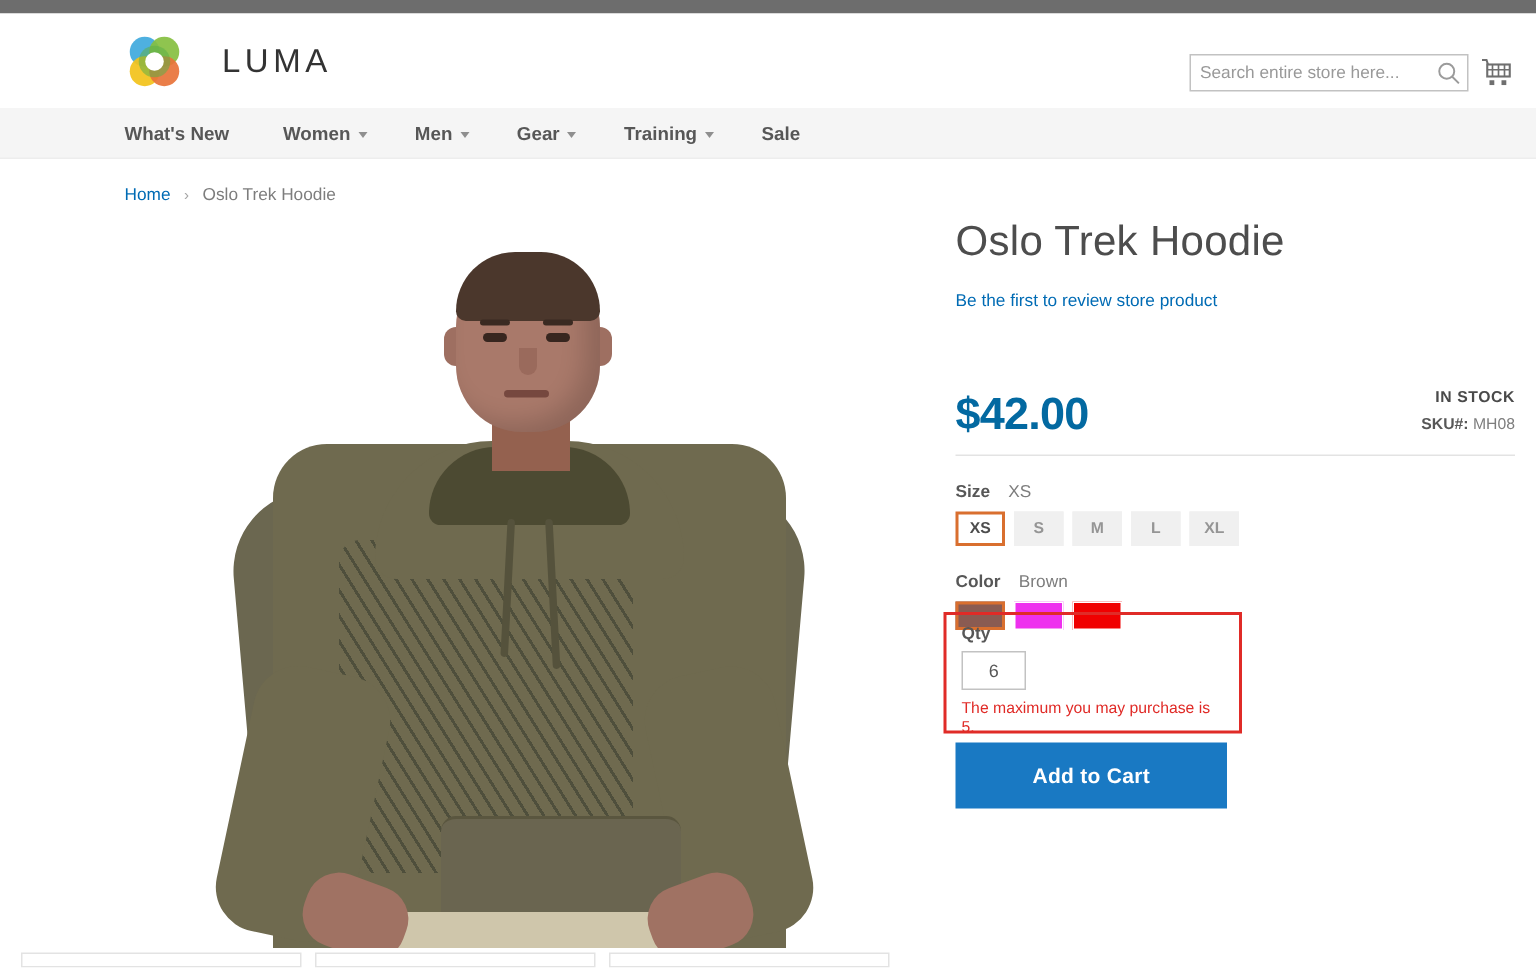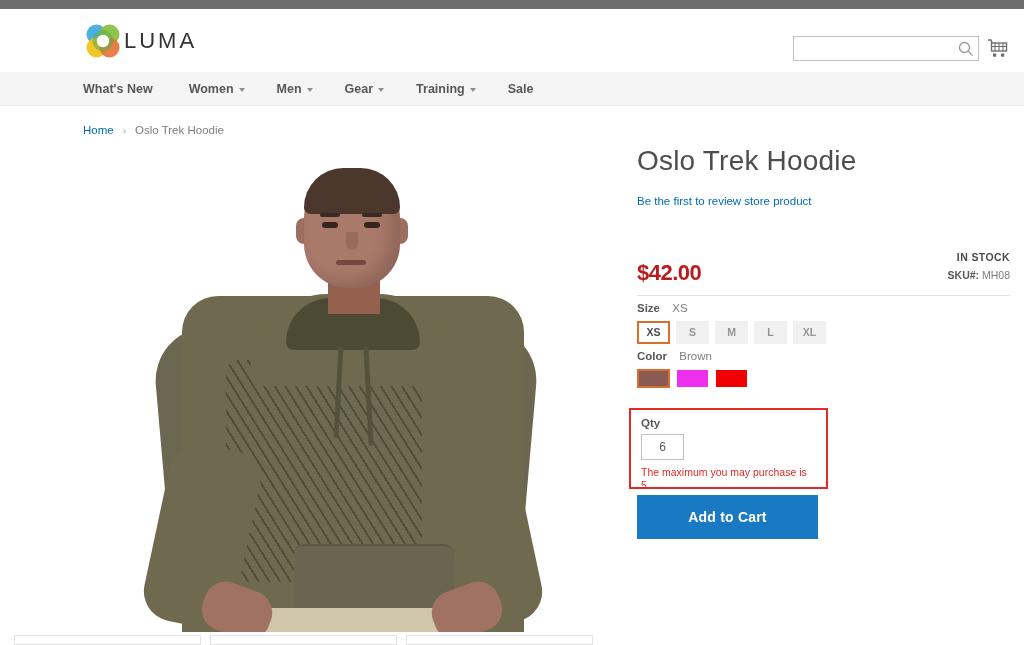--- a/index.html
+++ b/index.html
@@ -19,21 +19,21 @@
     background:#6d6d6d;
   }
 
   
   .header{
     position:absolute; left:0; top:9px; width:1024px; height:63px;
     background:#ffffff;
   }
   .logo-wrap{
     position:absolute; left:83px; top:12px;
-    display:flex; align-items:center; gap:1px;
+    display:flex; align-items:center; gap:25px;
   }
   .logo-mark{ width:40px; height:40px; position:relative; }
   .logo-text{
     font-size:22px; letter-spacing:3px; color:#333; font-weight:400;
   }
 
   .search-wrap{
     position:absolute; left:793px; top:27px;
     width:186px; height:25px;
     border:1px solid #c2c2c2; background:#fff;
@@ -190,30 +190,30 @@
     margin:0 0 14px 0; letter-spacing:.2px;
   }
   .p-review{
     font-size:11.5px; color:#006bb4; text-decoration:none; cursor:pointer;
     display:inline-block; margin-bottom:9px;
   }
   .price-row{
     display:flex; align-items:flex-end; justify-content:space-between;
     padding-bottom:9px; border-bottom:1px solid #e3e3e3;
   }
-  .price{ font-size:22px; font-weight:bold; color:#b91c1c; letter-spacing:-.5px;margin-top:44px; }
+  .price{ font-size:30px; font-weight:bold; color:#0369a1; letter-spacing:-.5px;margin-top:44px; }
   .stock-col{ text-align:right; padding-bottom:3px; }
   .in-stock{
     font-size:10.5px; font-weight:bold; color:#4a4a4a; letter-spacing:.4px;
     display:block; margin-bottom:2px;
   }
   .sku{ font-size:10.5px; color:#7d7d7d; }
   .sku b{ color:#575757; font-weight:bold; }
 
-  .opt-block{ margin-top:6px; }
+  .opt-block{ margin-top:18px; }
   .opt-label{
     font-size:11.5px; font-weight:bold; color:#575757; margin-bottom:7px;
   }
   .opt-label .sel{ font-weight:normal; color:#7d7d7d; margin-left:9px; }
 
   .sizes{ display:flex; gap:6px; }
   .size{
     width:33px; height:23px; display:flex; align-items:center; justify-content:center;
     font-size:10.5px; font-weight:bold; color:#959595;
     background:#f0f0f0; border:1px solid #f0f0f0; cursor:pointer;
@@ -274,20 +274,21 @@
         <circle cx="13.5" cy="26.5" r="10" fill="#f2c21a" opacity=".92"></circle>
         <circle cx="26.5" cy="26.5" r="10" fill="#e8733a" opacity=".92"></circle>
         <circle cx="20" cy="20" r="10.5" fill="#5cae48" opacity=".55"></circle>
         <circle cx="20" cy="20" r="6.2" fill="#ffffff"></circle>
       </svg>
     </span>
     <span class="logo-text">LUMA</span>
   </div>
 
   <div class="search-wrap">
+    <input class="search-input" type="text" placeholder="Search entire store here..." style="">
     <button class="search-btn">
       <svg width="18" height="18" viewBox="0 0 18 18">
         <circle cx="7.5" cy="7.5" r="5" fill="none" stroke="#9b9b9b" stroke-width="1.3"></circle>
         <line x1="11.2" y1="11.2" x2="15.6" y2="15.6" stroke="#9b9b9b" stroke-width="1.3"></line>
       </svg>
     </button>
   </div>
 
   <button class="cart-btn">
     <svg width="24" height="24" viewBox="0 0 24 24">

